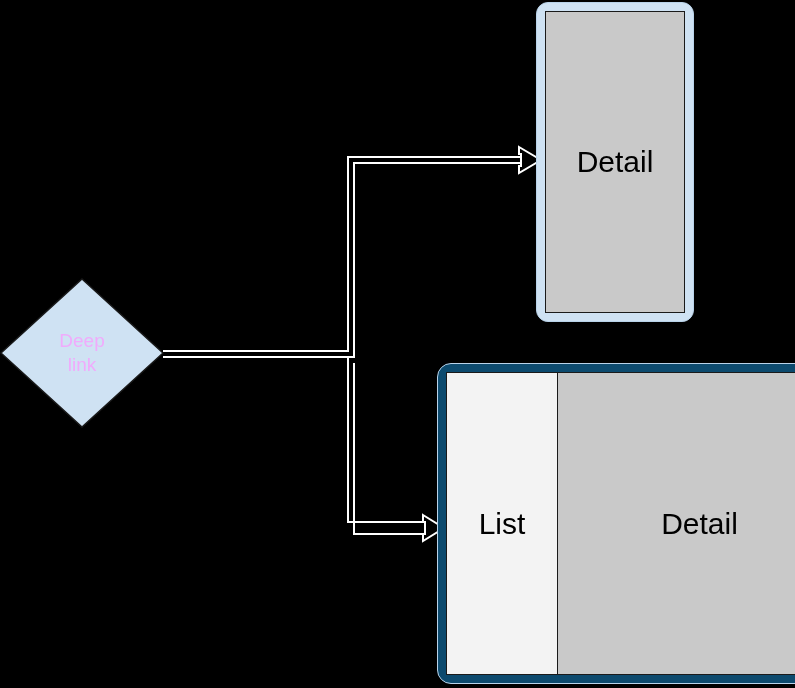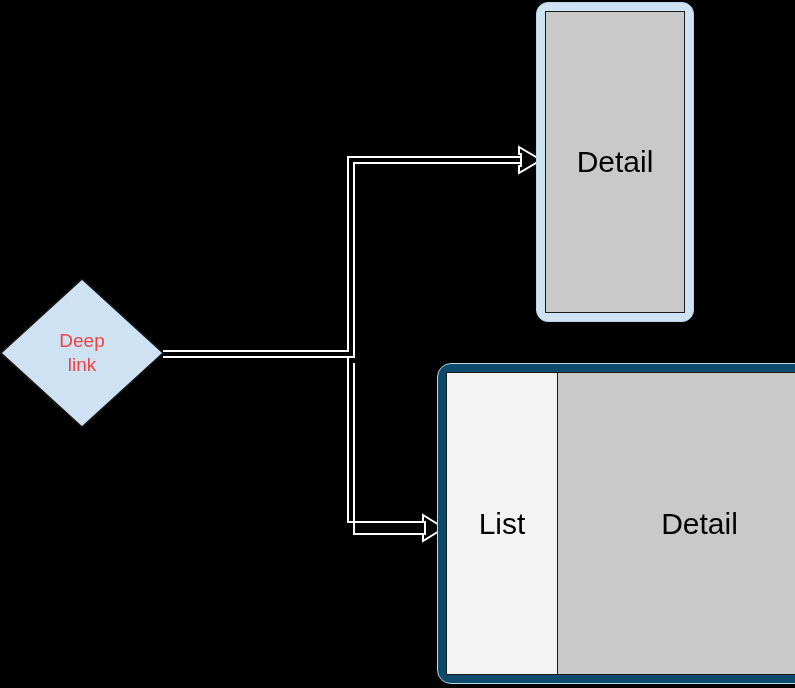--- a/index.html
+++ b/index.html
@@ -31,21 +31,21 @@
   .diamond-label {
     position: absolute;
     left: 0;
     top: 0;
     width: 164px;
     height: 150px;
     display: flex;
     flex-direction: column;
     align-items: center;
     justify-content: center;
-    color: #ef4444;
+    color: #f0abfc;
     font-size: 19px;
     line-height: 24px;
     text-align: left;
     pointer-events: none;
   }
 
   
   .win-detail-top {
     position: absolute;
     left: 536px;

